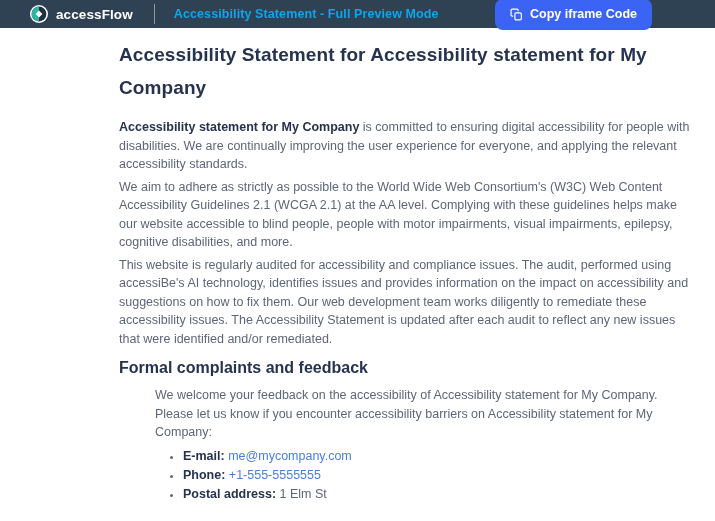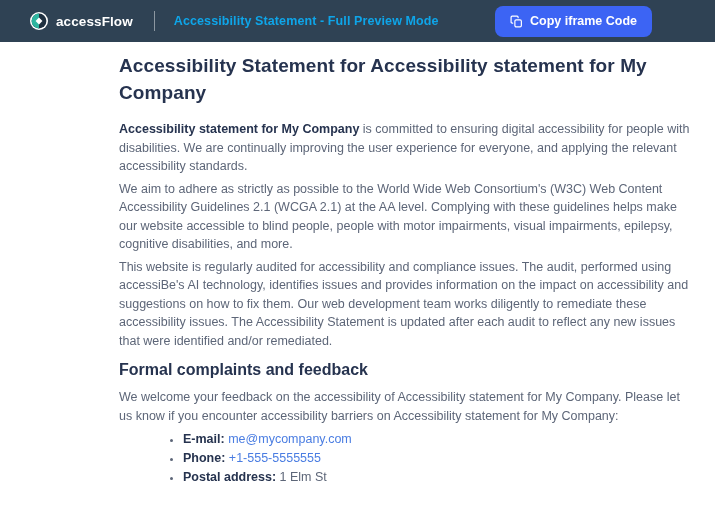--- a/index.html
+++ b/index.html
@@ -5,21 +5,21 @@
   * { margin: 0; padding: 0; box-sizing: border-box; }
   html, body {
     width: 715px; height: 521px;
     background: #ffffff;
     overflow: hidden;
     font-family: "Liberation Sans", sans-serif;
   }
 
   
   .topbar {
-    height: 42px;
+    height: 28px;
     background: var(--header-bg, #2f4254);
     display: flex;
     align-items: center;
     padding: 0 63px 0 30px;
   }
   .brand { display: flex; align-items: center; }
   .logo-icon { width: 18px; height: 18px; display: inline-flex; }
   .brand-name {
     color: #ffffff;
     font-size: 13.5px;
@@ -59,21 +59,21 @@
   .doc {
     margin-left: 119px;
     width: 572px;
     color: var(--body-text, #5d6678);
     font-size: 12.5px;
     line-height: 18.5px;
   }
   .doc h1 {
     margin: 10px 0 14px;
     font-size: 19px;
-    line-height: 27px;
+    line-height: 33px;
     font-weight: bold;
     color: var(--heading-text, #26334f);
     letter-spacing: 0.1px;
   }
   .doc p { margin: 0 0 4px; }
   .doc p.gap-after { margin-bottom: 9px; }
   .doc strong { color: var(--heading-text, #26334f); font-weight: bold; }
   .last-audit {
     margin: 0 0 15px !important;
     font-size: 14.5px;
@@ -81,21 +81,21 @@
     font-weight: bold;
     color: var(--heading-text, #26334f);
   }
   .doc h2 {
     margin: 0 0 8px;
     font-size: 16px;
     line-height: 21px;
     font-weight: bold;
     color: var(--heading-text, #26334f);
   }
-  .doc p.intro { margin-bottom: 5px; }
+  .doc p.intro { margin-bottom: 5px; margin-left: 36px; }
   .contact-list {
     list-style: disc outside;
     margin: 0 0 4px;
     padding-left: 28px;
   }
   .contact-list li { line-height: 19px; margin-left: 36px; }
   .contact-list li::marker { color: var(--body-text, #5d6678); font-size: 11px; }
   .contact-list a {
     color: var(--link-blue, #4a7de2);
     text-decoration: none;

